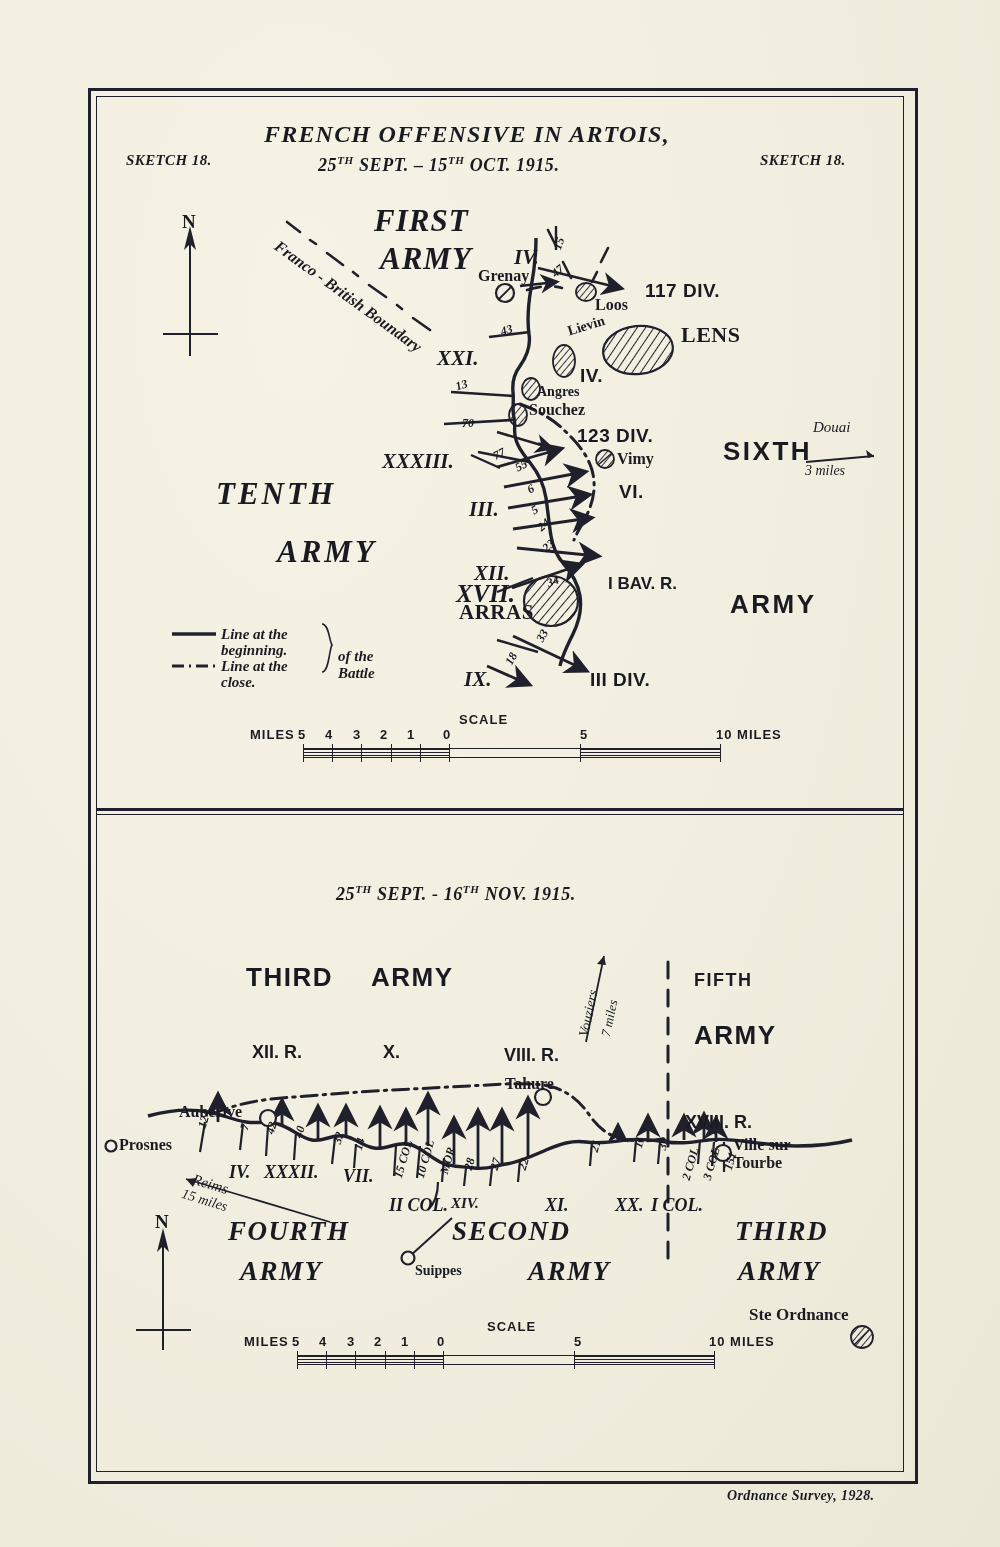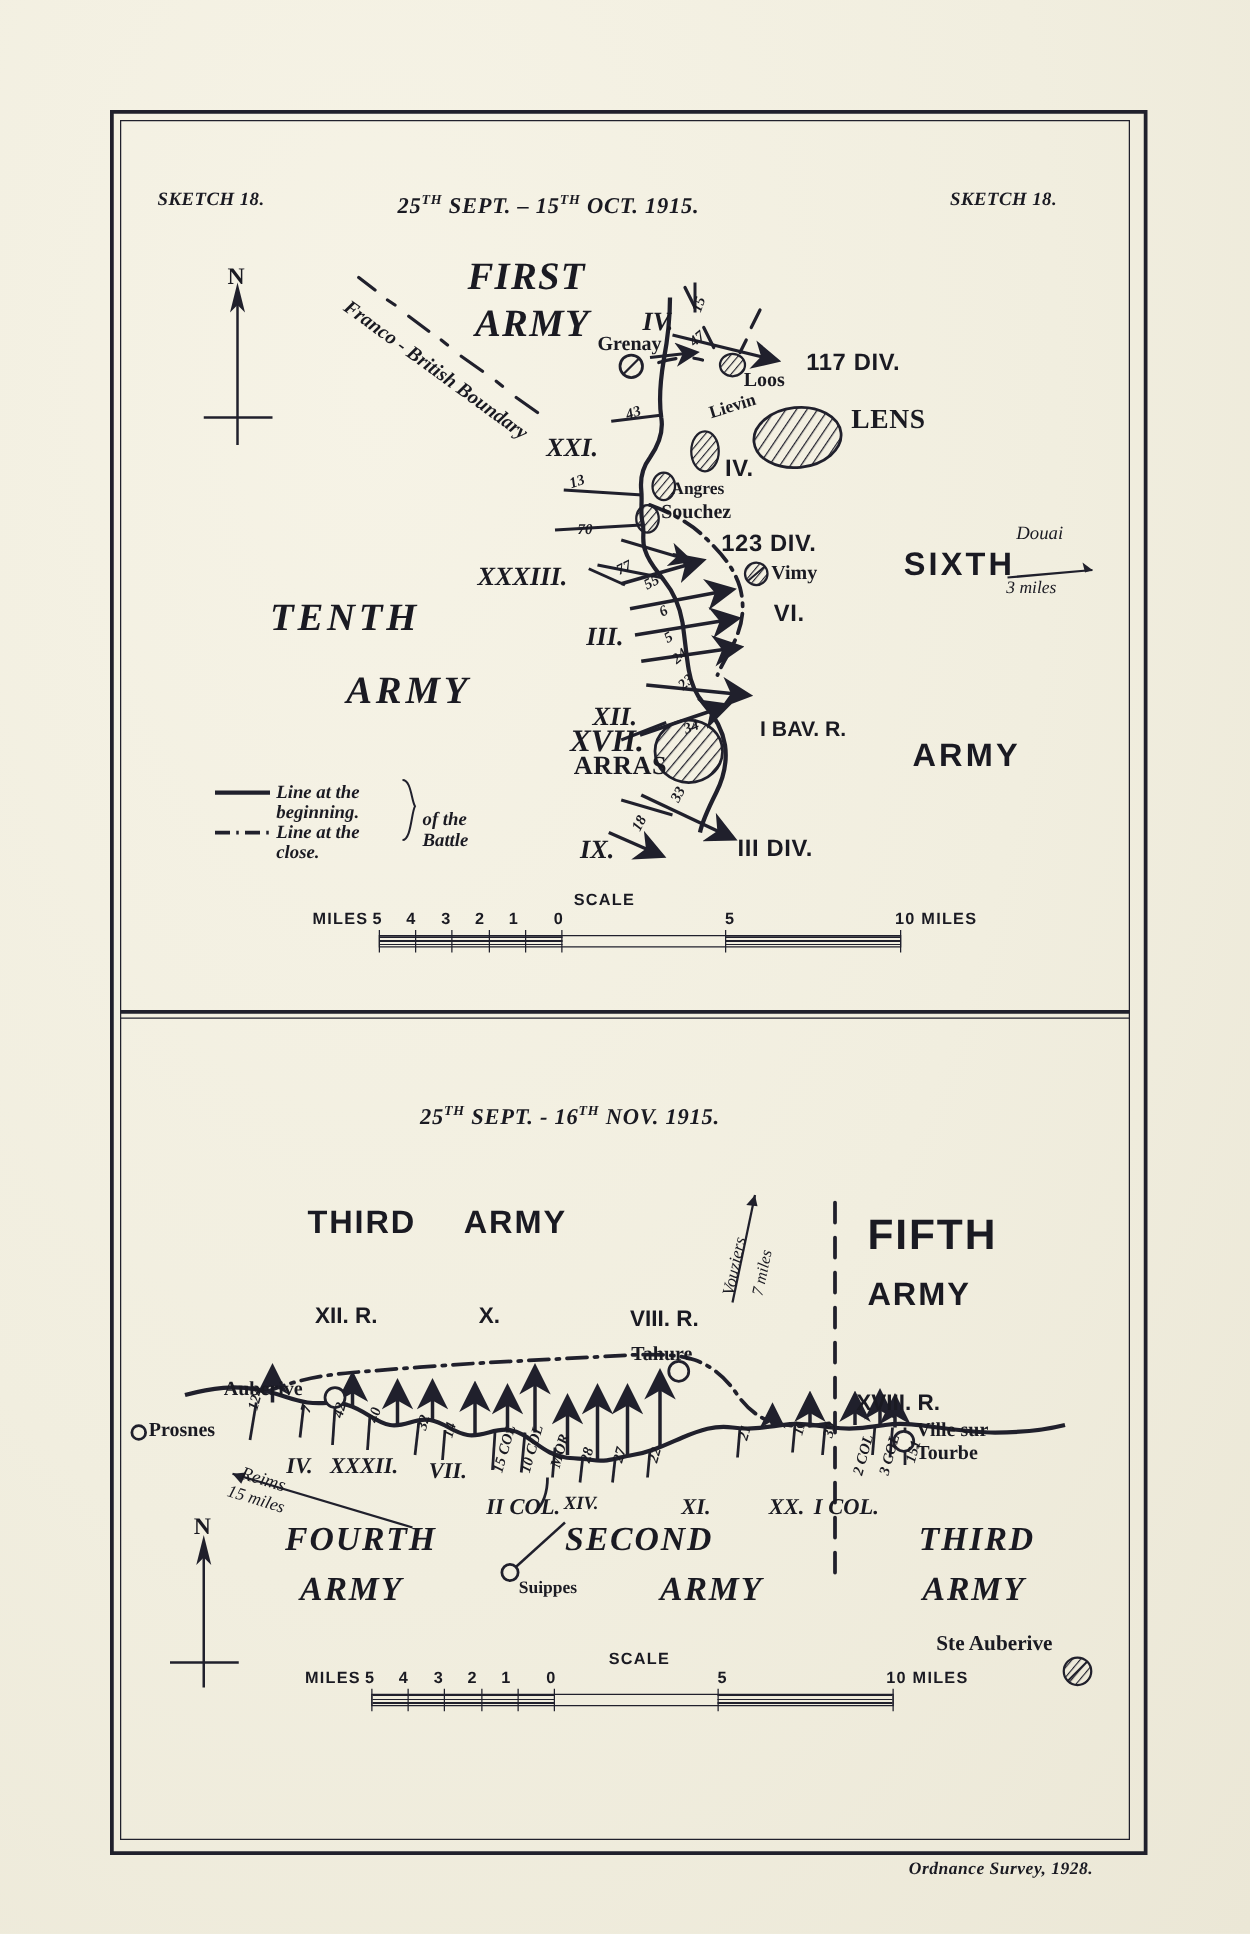--- a/index.html
+++ b/index.html
@@ -294,20 +294,21 @@
       <circle class="open-dot" cx="723" cy="1153" r="8"></circle>
       <circle class="open-dot" cx="408" cy="1258" r="6.5"></circle>
       <ellipse class="hatch-fill-sm" cx="862" cy="1337" rx="11" ry="11"></ellipse>
       <line class="ln" x1="854" y1="1345" x2="870" y2="1329" stroke-width="1.6"></line>
     </g>
   </svg>
 
   <div class="t serif-bi sketch" style="left:126px;top:153px;">SKETCH 18.</div>
   <div class="t serif-bi sketch" style="left:760px;top:153px;">SKETCH 18.</div>
 
+  <div class="t serif-bi title" style="left:264px;top:122px;">FRENCH OFFENSIVE IN ARTOIS,</div>
 
   <div class="t serif-bi subtitle" style="left:318px;top:155px;"><span>25</span><sup class="ord">TH</sup><span> SEPT. – 15</span><sup class="ord">TH</sup><span> OCT. 1915.</span></div>
 
   <div class="t serif-b" style="left:182px;top:212px;font-size:19px;">N</div>
 
   <div class="t serif-bi" style="left:281px;top:238px;font-size:16px;transform:rotate(36deg);transform-origin:left top;">Franco - British Boundary</div>
 
   <div class="t serif-bi armybig" style="left:374px;top:205px;">FIRST</div>
   <div class="t serif-bi armybig" style="left:380px;top:243px;">ARMY</div>
 
@@ -391,21 +392,21 @@
     <div class="tickv" style="left:417px;"></div>
   </div>
 
   <div class="t serif-bi subtitle" style="left:336px;top:884px;"><span>25</span><sup class="ord">TH</sup><span> SEPT. - 16</span><sup class="ord">TH</sup><span> NOV. 1915.</span></div>
 
   <div class="t serif-b" style="left:155px;top:1212px;font-size:19px;">N</div>
 
   <div class="t sans-b" style="left:246px;top:964px;font-size:26px;letter-spacing:1.5px;">THIRD</div>
   <div class="t sans-b" style="left:371px;top:964px;font-size:26px;letter-spacing:1.5px;">ARMY</div>
 
-  <div class="t sans-b" style="left:694px;top:971px;font-size:34px;letter-spacing:1.5px;">FIFTH</div>
+  <div class="t sans-b" style="left:694px;top:971px;font-size:18px;letter-spacing:1.5px;">FIFTH</div>
   <div class="t sans-b" style="left:694px;top:1022px;font-size:26px;letter-spacing:1.5px;">ARMY</div>
 
   <div class="t serif-bi" style="left:228px;top:1218px;font-size:27px;letter-spacing:1.5px;">FOURTH</div>
   <div class="t serif-bi" style="left:240px;top:1258px;font-size:27px;letter-spacing:1.5px;">ARMY</div>
 
   <div class="t serif-bi" style="left:452px;top:1218px;font-size:27px;letter-spacing:1.5px;">SECOND</div>
   <div class="t serif-bi" style="left:528px;top:1258px;font-size:27px;letter-spacing:1.5px;">ARMY</div>
 
   <div class="t serif-bi" style="left:735px;top:1218px;font-size:27px;letter-spacing:1.5px;">THIRD</div>
   <div class="t serif-bi" style="left:738px;top:1258px;font-size:27px;letter-spacing:1.5px;">ARMY</div>
@@ -442,21 +443,21 @@
   <div class="t serif-bi tiny" style="left:680px;top:1178px;transform:rotate(-74deg);transform-origin:left top;">2 COL</div>
   <div class="t serif-bi tiny" style="left:701px;top:1178px;transform:rotate(-74deg);transform-origin:left top;">3 COL</div>
   <div class="t serif-bi tiny" style="left:722px;top:1168px;transform:rotate(-74deg);transform-origin:left top;">151</div>
 
   <div class="t serif-b town" style="left:119px;top:1137px;">Prosnes</div>
   <div class="t serif-b town" style="left:179px;top:1104px;">Auberive</div>
   <div class="t serif-b town" style="left:505px;top:1076px;">Tahure</div>
   <div class="t serif-b town" style="left:733px;top:1136px;line-height:1.12;">Ville sur
 Tourbe</div>
   <div class="t serif-b town-sm" style="left:415px;top:1264px;">Suippes</div>
-  <div class="t serif-b" style="left:749px;top:1306px;font-size:17px;">Ste Auberive</div>
+  <div class="t serif-b" style="left:749px;top:1306px;font-size:17px;">Ste Ordnance</div>
 
   <div class="t serif-i" style="left:577px;top:1035px;font-size:14px;transform:rotate(-78deg);transform-origin:left top;">Vouziers</div>
   <div class="t serif-i" style="left:599px;top:1035px;font-size:13px;transform:rotate(-78deg);transform-origin:left top;">7 miles</div>
 
   <div class="t serif-i" style="left:195px;top:1172px;font-size:15px;transform:rotate(17deg);transform-origin:left top;">Reims</div>
   <div class="t serif-i" style="left:184px;top:1187px;font-size:14px;transform:rotate(17deg);transform-origin:left top;">15 miles</div>
 
   <div class="t sans-b scaletxt" style="left:487px;top:1320px;">SCALE</div>
   <div class="t sans-b scaletxt" style="left:244px;top:1335px;">MILES</div>
   <div class="t sans-b scaletxt" style="left:709px;top:1335px;">10 MILES</div>

